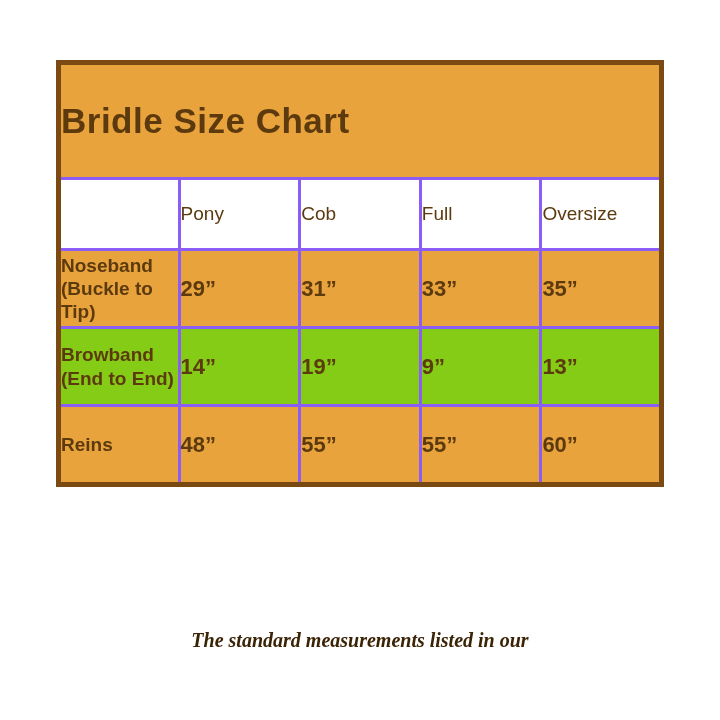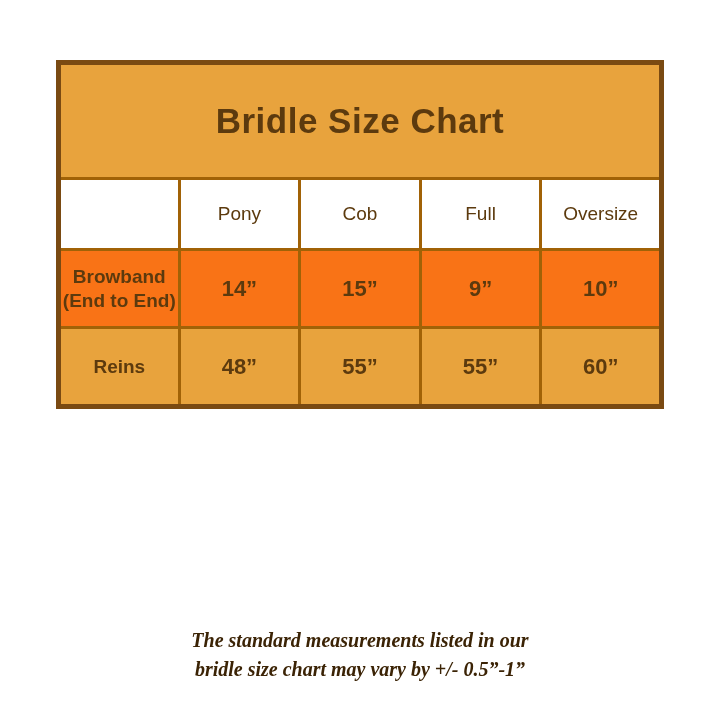--- a/index.html
+++ b/index.html
@@ -22,23 +22,22 @@
     top: 60px;
     width: 608px;
   }
   table.size-chart {
     border-collapse: collapse;
     table-layout: fixed;
     width: 608px;
     border: 5px solid #7A4A12;
   }
   table.size-chart td, table.size-chart th {
-    border: 3px solid #a16207;
+    border: 3px solid #8b5cf6;
     padding: 0;
-    text-align: center;
     vertical-align: middle;
     color: #5C3A0E;
   }
   .title-cell {
     background: #E8A33D;
     height: 112px;
     font-size: 35px;
     font-weight: bold;
     letter-spacing: 0.5px;
     color: #6B3D0C;
@@ -47,21 +46,21 @@
     background: #ffffff;
     height: 68px;
     font-size: 19px;
     font-weight: normal;
     color: #5C3A0E;
   }
   .head-row td.corner {
     background: #ffffff;
   }
   .row-odd td { background: #E8A33D; }
-  .row-even td { background: #f97316; }
+  .row-even td { background: #84cc16; }
   .label-cell {
     font-size: 19px;
     font-weight: bold;
     line-height: 1.22;
     padding: 6px 4px;
     color: #5C3A0E;
   }
   .val-cell {
     font-size: 22px;
     font-weight: bold;
@@ -96,43 +95,52 @@
         </tr>
 
         <tr class="head-row">
           <td class="corner"></td>
           <td>Pony</td>
           <td>Cob</td>
           <td>Full</td>
           <td>Oversize</td>
         </tr>
 
+        <tr class="data-row row-odd">
+          <td class="label-cell">
+            <span>Noseband</span><br>
+            <span>(Buckle to Tip)</span>
+          </td>
+          <td class="val-cell">29”</td>
+          <td class="val-cell">31”</td>
+          <td class="val-cell">33”</td>
+          <td class="val-cell">35”</td>
+        </tr>
 
         <tr class="data-row row-even">
           <td class="label-cell">
             <span>Browband</span><br>
             <span>(End to End)</span>
           </td>
           <td class="val-cell">14”</td>
-          <td class="val-cell">15”</td>
+          <td class="val-cell">19”</td>
           <td class="val-cell">9”</td>
-          <td class="val-cell">10”</td>
+          <td class="val-cell">13”</td>
         </tr>
 
 
 
         <tr class="data-row row-odd">
           <td class="label-cell">Reins</td>
           <td class="val-cell">48”</td>
           <td class="val-cell">55”</td>
           <td class="val-cell">55”</td>
           <td class="val-cell">60”</td>
         </tr>
       </tbody>
     </table>
   </div>
 
   <div class="footnote">
     <div>The standard measurements listed in our</div>
-    <div>bridle size chart may vary by +/- 0.5”-1”</div>
   </div>
 
 </div>
 
 </body></html>

